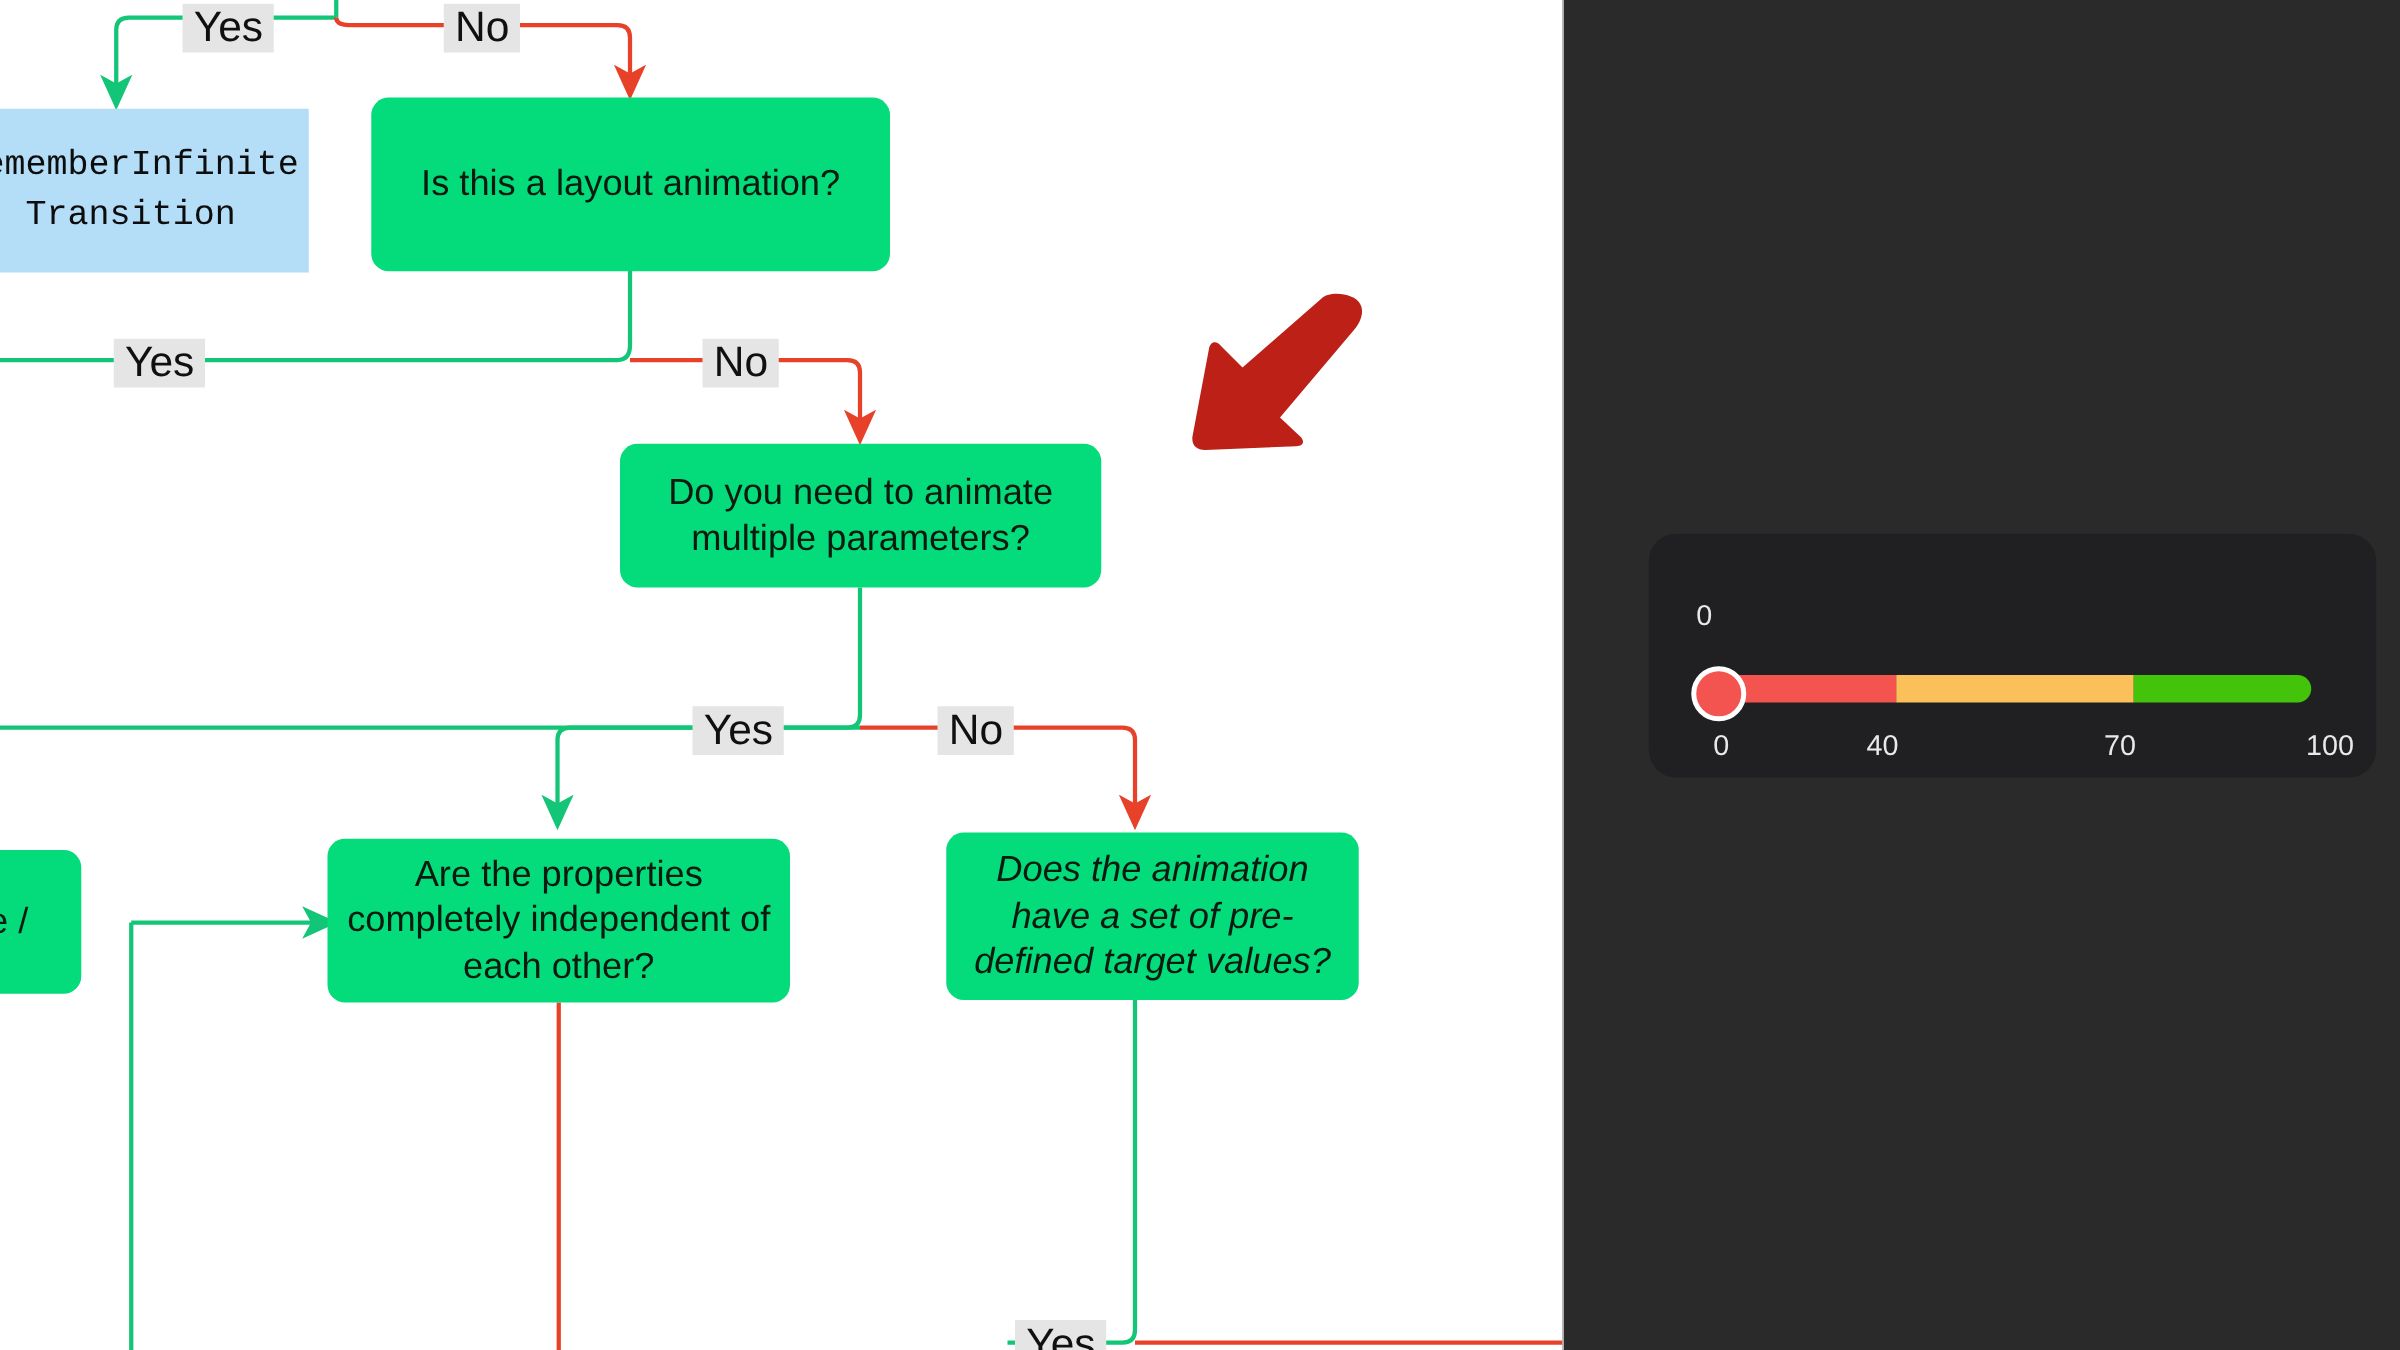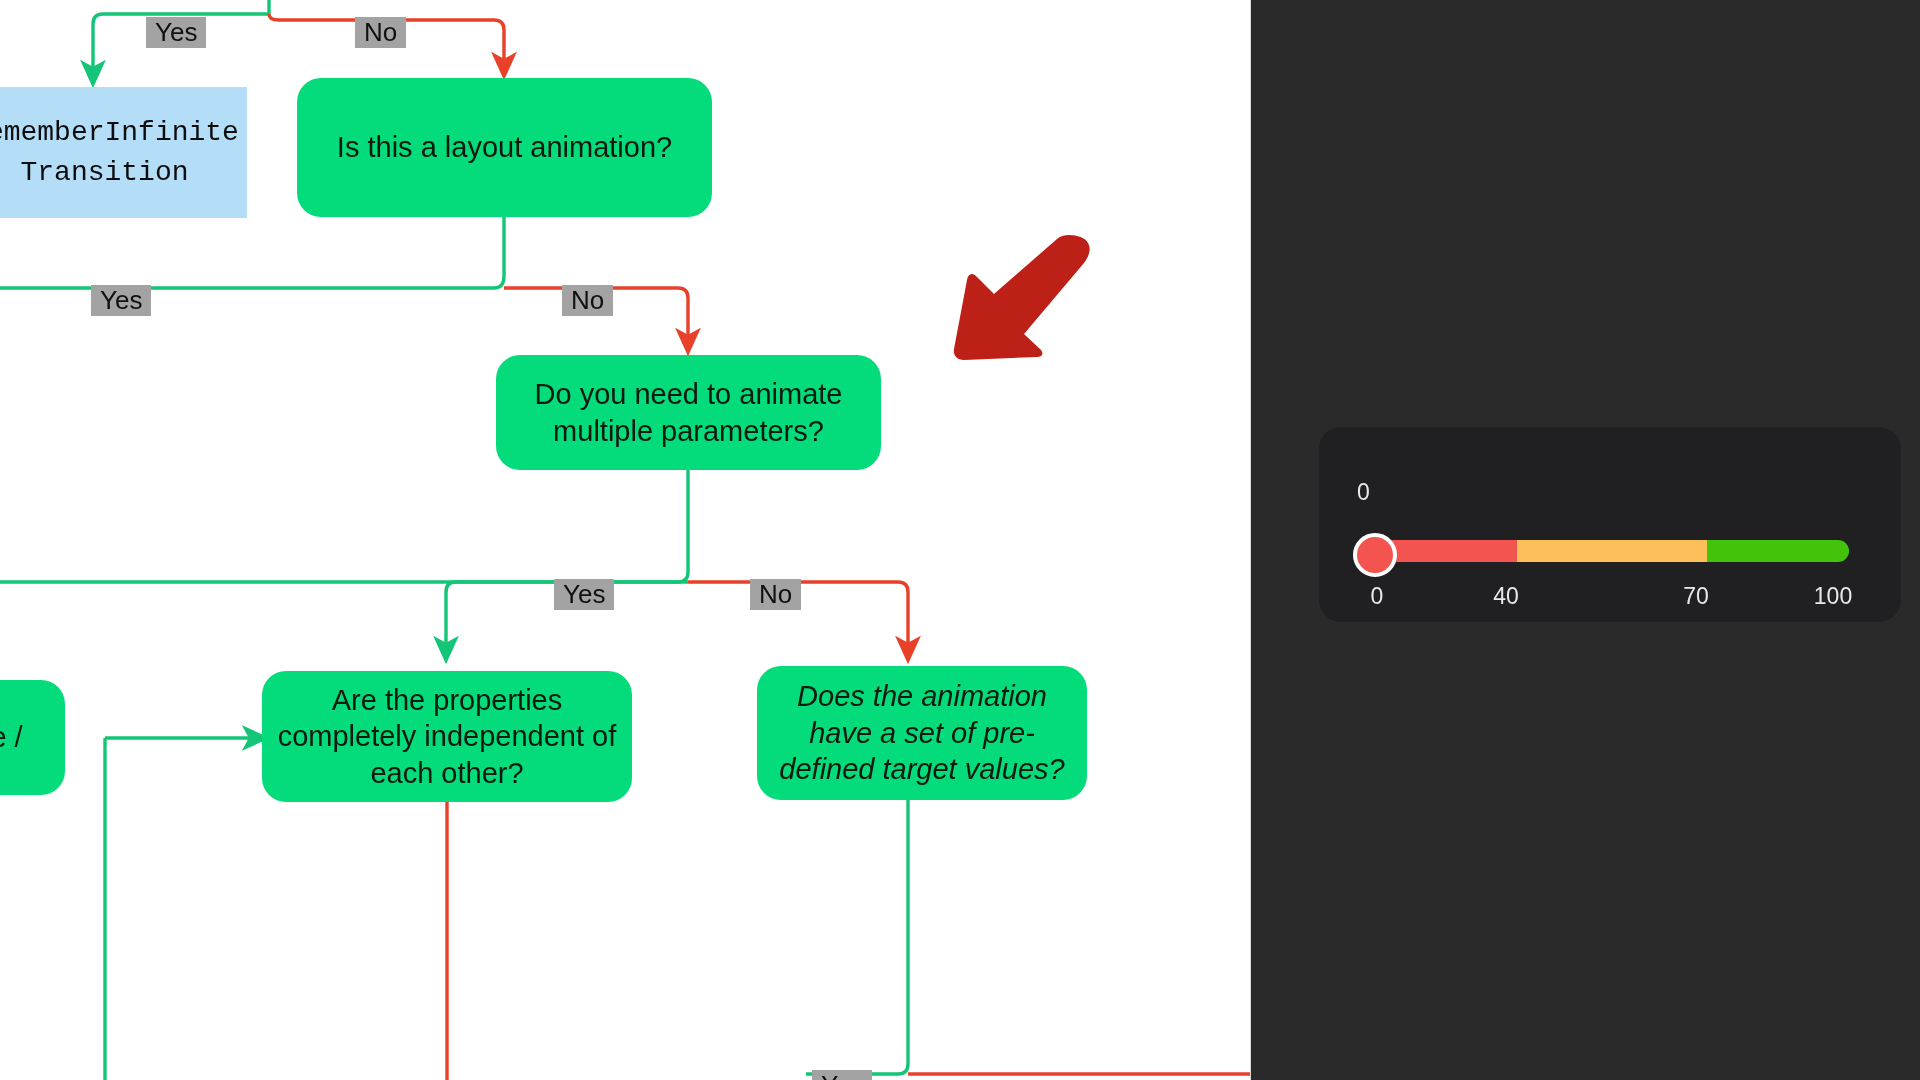--- a/index.html
+++ b/index.html
@@ -26,42 +26,41 @@
     position:absolute;
     display:flex; align-items:center; justify-content:center;
     text-align:center;
     color:#0c1a10;
     font-family:"Liberation Sans", sans-serif;
     line-height:1.26;
     padding:6px 12px;
   }
   .node-decision {
     background:#04db7b;
-    border-radius:24px;
+    border-radius:14px;
     font-size:29px;
   }
   .node-terminal {
     background:#b4ddf8;
     border-radius:0px;
     font-family:"Liberation Mono", monospace;
     font-size:28px;
     color:#0d0d0d;
     line-height:1.42;
   }
 
   
   .edge-label {
     position:absolute;
-    font-size:26px;
+    font-size:34px;
     color:#101010;
-    background:#a3a3a3;
+    background:#e5e5e5;
     padding:0 9px;
     white-space:nowrap;
     font-family:"Liberation Sans", sans-serif;
-    margin-top:14px;
   }
 
   
   #annotation-arrow {
     position:absolute;
     left:920px; top:230px;
     width:200px; height:190px;
     pointer-events:none;
   }
 
@@ -204,19 +203,19 @@
         <div class="track-seg" id="seg-red"></div>
         <div class="track-seg" id="seg-orange"></div>
         <div class="track-seg" id="seg-green"></div>
         <div id="slider-thumb"></div>
       </div>
 
       <div id="slider-ticks">
         <span class="tick-label" style="left:28px;">0</span>
         <span class="tick-label" style="left:157px;">40</span>
         <span class="tick-label" style="left:347px;">70</span>
-        <span class="tick-label" style="left:484px;">100</span>
+        <span class="tick-label" style="left:515px;">100</span>
       </div>
 
     </div>
   </div>
 
 </div>
 
 </body></html>

